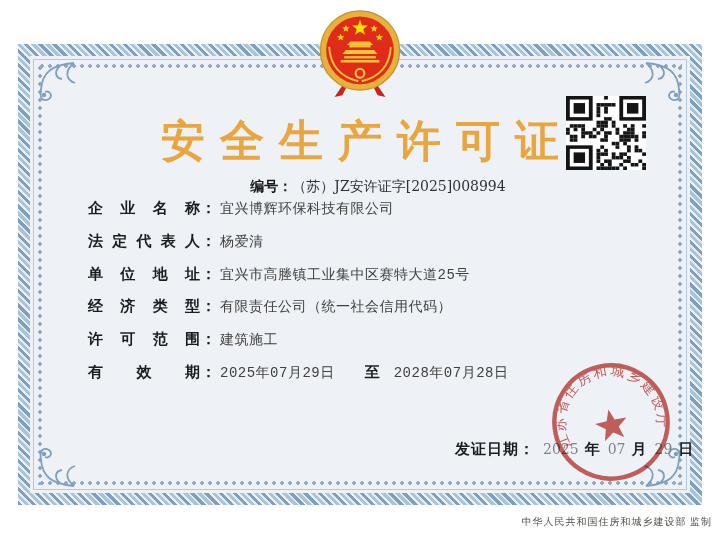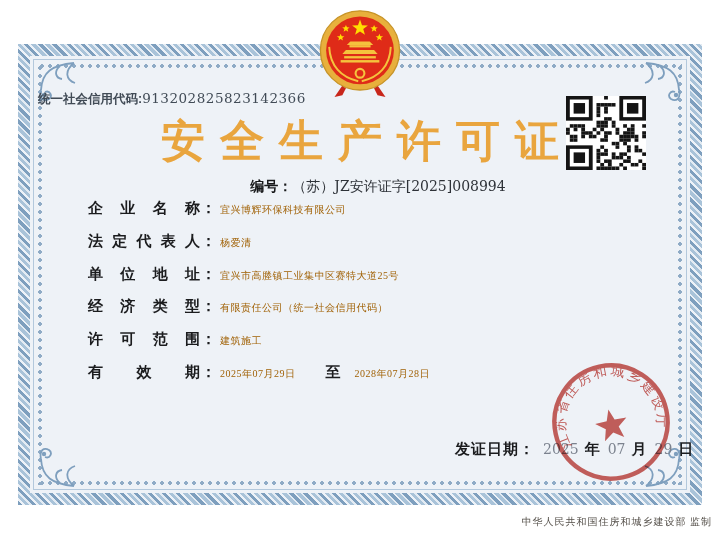--- a/index.html
+++ b/index.html
@@ -36,21 +36,21 @@
   }
   .serial{position:absolute;left:0;right:0;top:178px;text-align:center;z-index:3;font-size:14px;color:#2E3238;text-indent:36px;}
   .serial .lbl{font-weight:bold;color:#17181a;}
   .serial .val{font-family:"DejaVu Serif",serif;}
   .qr{position:absolute;left:566px;top:96px;z-index:3;background:#fff;}
   
   .rows{position:absolute;left:88px;top:199px;width:560px;z-index:3;}
   .row{position:absolute;left:0;height:22px;white-space:nowrap;font-size:15px;}
   .flabel{display:inline-flex;justify-content:space-between;width:112px;font-weight:bold;color:#1B1C1E;vertical-align:top;}
   .fcolon{font-weight:bold;color:#1B1C1E;margin:0 4px 0 1px;}
-  .fvalue{font-family:Liberation Serif, serif;font-size:10px;color:#a16207;letter-spacing:.5px;}
+  .fvalue{font-family:Liberation Mono, monospace;font-size:14px;color:#404040;letter-spacing:.5px;}
   .fto{font-weight:bold;color:#1B1C1E;margin:0 14px 0 30px;}
   
   .issue{position:absolute;left:455px;z-index:3;white-space:nowrap;font-size:15px;}
   .ilabel{font-weight:bold;color:#1B1C1E;letter-spacing:1px;}
   .ivalue{font-family:"DejaVu Serif",serif;font-size:14px;color:#7B828E;}
   .dnum{font-family:"DejaVu Serif",serif;font-size:14px;color:#7B828E;margin:0 6px 0 8px;}
   .dunit{font-weight:bold;color:#1B1C1E;}
   .seal{position:absolute;left:549px;top:360px;z-index:5;mix-blend-mode:multiply;}
   .footer{position:absolute;right:8px;top:515px;z-index:2;font-family:Liberation Serif, serif;font-size:10px;color:#55504A;letter-spacing:1px;}
 </style>
@@ -96,23 +96,20 @@
     <polygon points="28,29 29.2,31.8 32.2,32 29.8,33.8 30.6,36.8 28,35 25.4,36.8 26.2,33.8 23.8,32 26.8,31.8" fill="#FFDE00"></polygon>
     <polygon points="72,29 73.2,31.8 76.2,32 73.8,33.8 74.6,36.8 72,35 69.4,36.8 70.2,33.8 67.8,32 70.8,31.8" fill="#FFDE00"></polygon>
     <path d="M35 42 L65 42 L61 38 L39 38 Z" fill="#F5C33D"></path>
     <rect x="38" y="42" width="24" height="2.6" fill="#F5C33D"></rect>
     <path d="M30 52 L70 52 L66 47.5 L34 47.5 Z" fill="#F5C33D"></path>
     <rect x="32" y="54.5" width="36" height="2.6" fill="#F5C33D"></rect>
     <rect x="28" y="59" width="44" height="2.8" fill="#F5C33D"></rect>
     <circle cx="50" cy="74" r="5" fill="none" stroke="#F5C33D" stroke-width="2.4"></circle>
   </svg>
 
-  <div class="credit">
-    <span class="lbl">统一社会信用代码:</span><span class="num">913202825823142366</span>
-  </div>
 
   <div class="title">安全生产许可证</div>
 
   <div class="serial">
     <span class="lbl">编号：</span><span class="val">（苏）JZ安许证字[2025]008994</span>
   </div>
 
   <svg id="qr" class="qr" width="80" height="74" viewBox="0 0 21 21" preserveAspectRatio="none">
       <rect x="0" y="0" width="21" height="21" fill="#ffffff"></rect>
       <rect x="10" y="0" width="1" height="1" fill="#141414"></rect>

